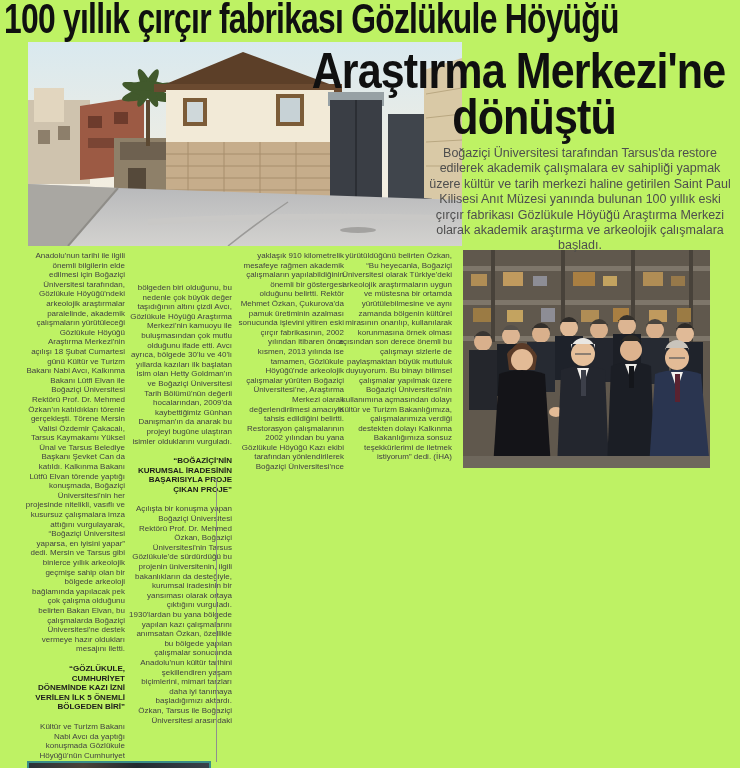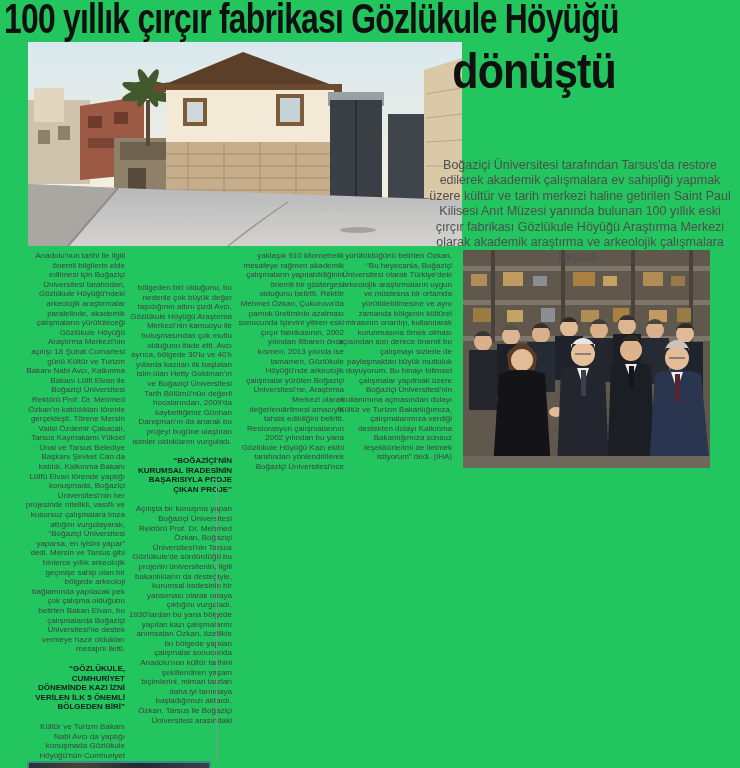--- a/index.html
+++ b/index.html
@@ -1,18 +1,18 @@
 <!DOCTYPE html>
 <html lang="tr"><head>
 <meta charset="utf-8">
 <style>
   html,body{margin:0;padding:0;background:#e8e8e8;}
   .page{
     position:relative;width:740px;height:768px;margin:0 auto;
-    background:#22c55e;overflow:hidden;
+    background:#bef264;overflow:hidden;
     font-family:"Liberation Sans","DejaVu Sans",sans-serif;
     color:#3f3f3f;
   }
   
   .headline1{
     position:absolute;top:-4px;left:4px;margin:0;
     font-size:43px;font-weight:800;color:#101010;
     letter-spacing:-1px;white-space:nowrap;
     transform:scaleX(0.74);transform-origin:left top;
     line-height:1.05;
@@ -21,21 +21,21 @@
     position:absolute;top:48px;left:278px;width:460px;
     text-align:center;color:#101010;font-weight:800;z-index:5;
   }
   .headline-right .hl{
     display:block;font-size:50px;line-height:46px;letter-spacing:-1px;white-space:nowrap;
   }
   .headline-right .hl>span{display:inline-block;transform:scaleX(0.86);transform-origin:center top;}
   .headline-right .hl.l3>span{position:relative;left:26px;}
   
   .intro{
-    position:absolute;top:158px;left:424px;width:312px;margin:0;
+    position:absolute;top:146px;left:424px;width:312px;margin:0;
     font-size:12.5px;line-height:1.23;color:#4e4e4e;text-align:center;z-index:6;
   }
   
   .building-photo{position:absolute;top:42px;left:28px;width:434px;height:204px;z-index:1;}
   .officials-photo{position:absolute;top:250px;left:463px;width:247px;height:218px;}
   .building-photo svg,.officials-photo svg{display:block;}
   
   .col{position:absolute;top:251px;font-size:8px;line-height:1.2;color:#424242;text-align:left;}
   .col p{margin:0 0 9px 0;text-align:right;}
   .col p.subhead{font-weight:bold;color:#1c1c1c;margin:10px 0 10px 0;}
@@ -133,20 +133,21 @@
       <polygon points="0,142 90,146 434,158 434,204 0,204" fill="url(#road)"></polygon>
       <polygon points="0,142 90,146 40,204 0,204" fill="#a9a7a2"></polygon>
       <line x1="90" y1="146" x2="40" y2="204" stroke="#8f8d88" stroke-width="2"></line>
       <path d="M120 180 Q240 172 420 176" stroke="#c9c8c6" stroke-width="6" fill="none"></path>
       <path d="M200 204 Q230 180 260 160" stroke="#9b9a98" stroke-width="1.5" fill="none"></path>
       <ellipse cx="330" cy="188" rx="18" ry="3" fill="#a3a2a0"></ellipse>
     </svg>
   </div>
 
   <div class="headline-right">
+    <span class="hl l2"><span>Araştırma Merkezi'ne</span></span>
     <span class="hl l3"><span>dönüştü</span></span>
   </div>
 
   <p class="intro">Boğaziçi Üniversitesi tarafından Tarsus'da restore edilerek akademik çalışmalara ev sahipliği yapmak üzere kültür ve tarih merkezi haline getirilen Saint Paul Kilisesi Anıt Müzesi yanında bulunan 100 yıllık eski çırçır fabrikası Gözlükule Höyüğü Araştırma Merkezi olarak akademik araştırma ve arkeolojik çalışmalara başladı.</p>
 
   <div class="col c1">
     <p>Anadolu'nun tarihi ile ilgili önemli bilgilerin elde edilmesi için Boğaziçi Üniversitesi tarafından, Gözlükule Höyüğü'ndeki arkeolojik araştırmalar paralelinde, akademik çalışmaların yürütüleceği Gözlükule Höyüğü Araştırma Merkezi'nin açılışı 18 Şubat Cumartesi günü Kültür ve Turizm Bakanı Nabi Avcı, Kalkınma Bakanı Lütfi Elvan ile Boğaziçi Üniversitesi Rektörü Prof. Dr. Mehmed Özkan'ın katıldıkları törenle gerçekleşti. Törene Mersin Valisi Özdemir Çakacalı, Tarsus Kaymakamı Yüksel Ünal ve Tarsus Belediye Başkanı Şevket Can da katıldı. Kalkınma Bakanı Lütfü Elvan törende yaptığı konuşmada, Boğaziçi Üniversitesi'nin her projesinde nitelikli, vasıflı ve kusursuz çalışmalara imza attığını vurgulayarak, “Boğaziçi Üniversitesi yaparsa, en iyisini yapar” dedi. Mersin ve Tarsus gibi binlerce yıllık arkeolojik geçmişe sahip olan bir bölgede arkeoloji bağlamında yapılacak pek çok çalışma olduğunu belirten Bakan Elvan, bu çalışmalarda Boğaziçi Üniversitesi'ne destek vermeye hazır oldukları mesajını iletti.</p>
     <p class="subhead">“GÖZLÜKULE, CUMHURİYET DÖNEMİNDE KAZI İZNİ VERİLEN İLK 5 ÖNEMLİ BÖLGEDEN BİRİ”</p>
     <p>Kültür ve Turizm Bakanı Nabi Avcı da yaptığı konuşmada Gözlükule Höyüğü'nün Cumhuriyet döneminde resmi olarak arkeolojik kazı yapma izni verilen, Alacahöyük ve Truva ile birlikte üç</p>
   </div>

